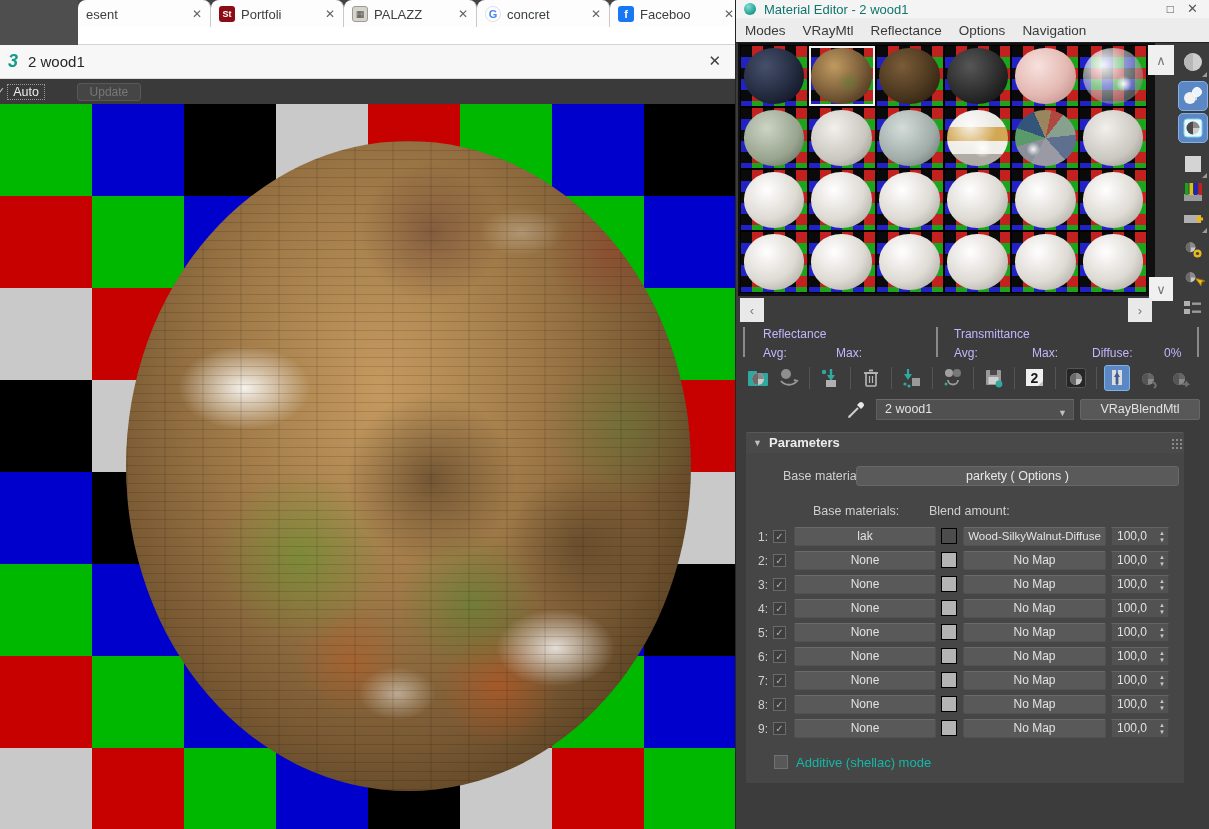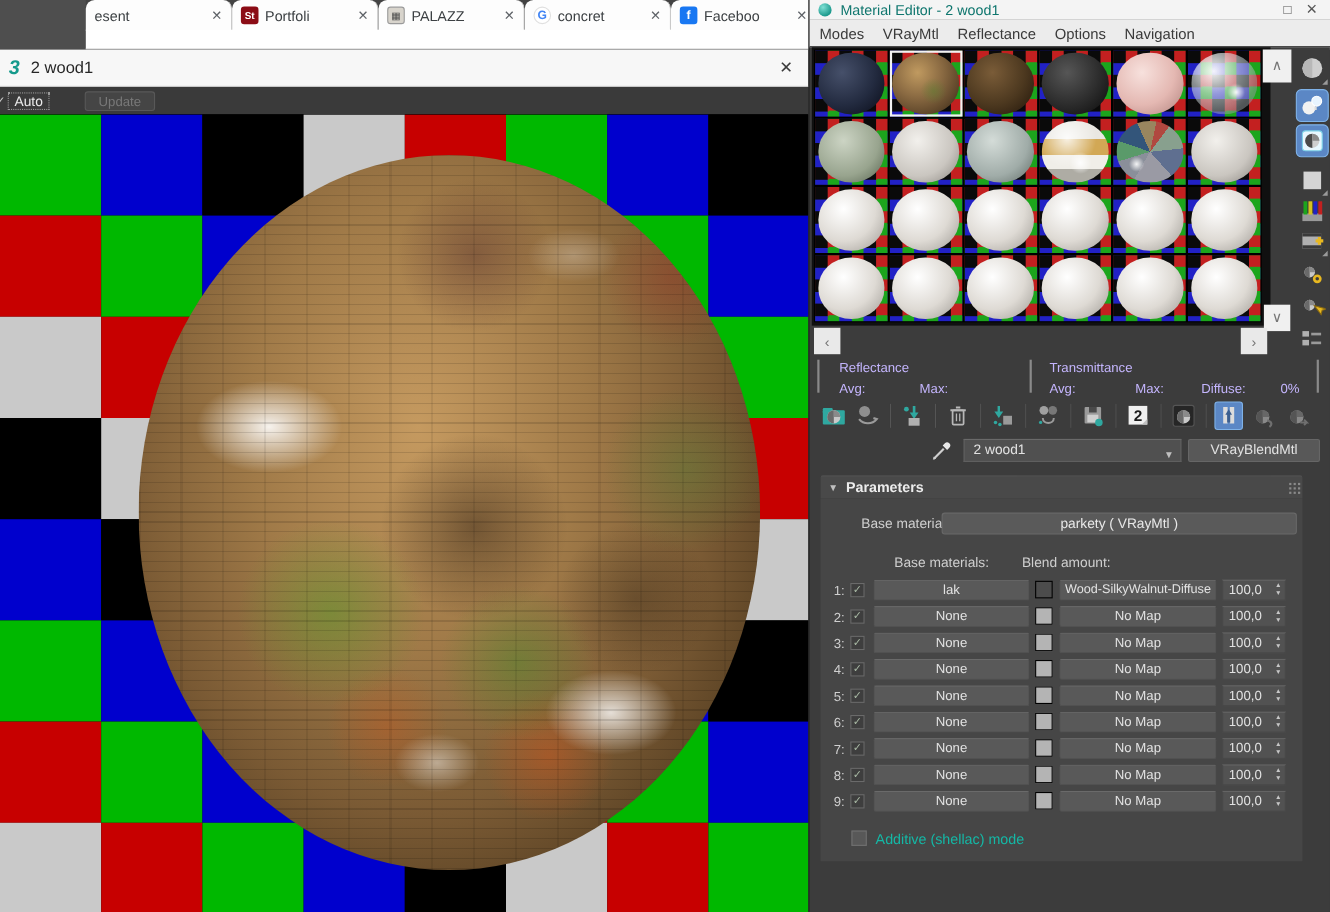--- a/index.html
+++ b/index.html
@@ -595,21 +595,21 @@
     </div>
 
     <div id="param-header">
       <span id="param-tri">▼</span>
       <span id="param-title">Parameters</span>
       <div id="param-grip"></div>
     </div>
 
     <div id="param-panel">
       <div id="base-label">Base material:</div>
-      <div id="base-btn">parkety  ( VRayMtl )</div>
+      <div id="base-btn">parkety  ( Options )</div>
       <div id="coat-header">Base materials:</div>
       <div id="blend-header">Blend amount:</div>
       <div id="coat-rows">
           <div class="coat-row" style="top: 74px;">
             <div class="cr-num">1:</div>
             <div class="cr-check">✓</div>
             <div class="cr-coat">lak</div>
             <div class="cr-swatch" style="background: rgb(76, 76, 76);"></div>
             <div class="cr-map long">Wood-SilkyWalnut-Diffuse</div>
             <div class="cr-amount">100,0</div>

